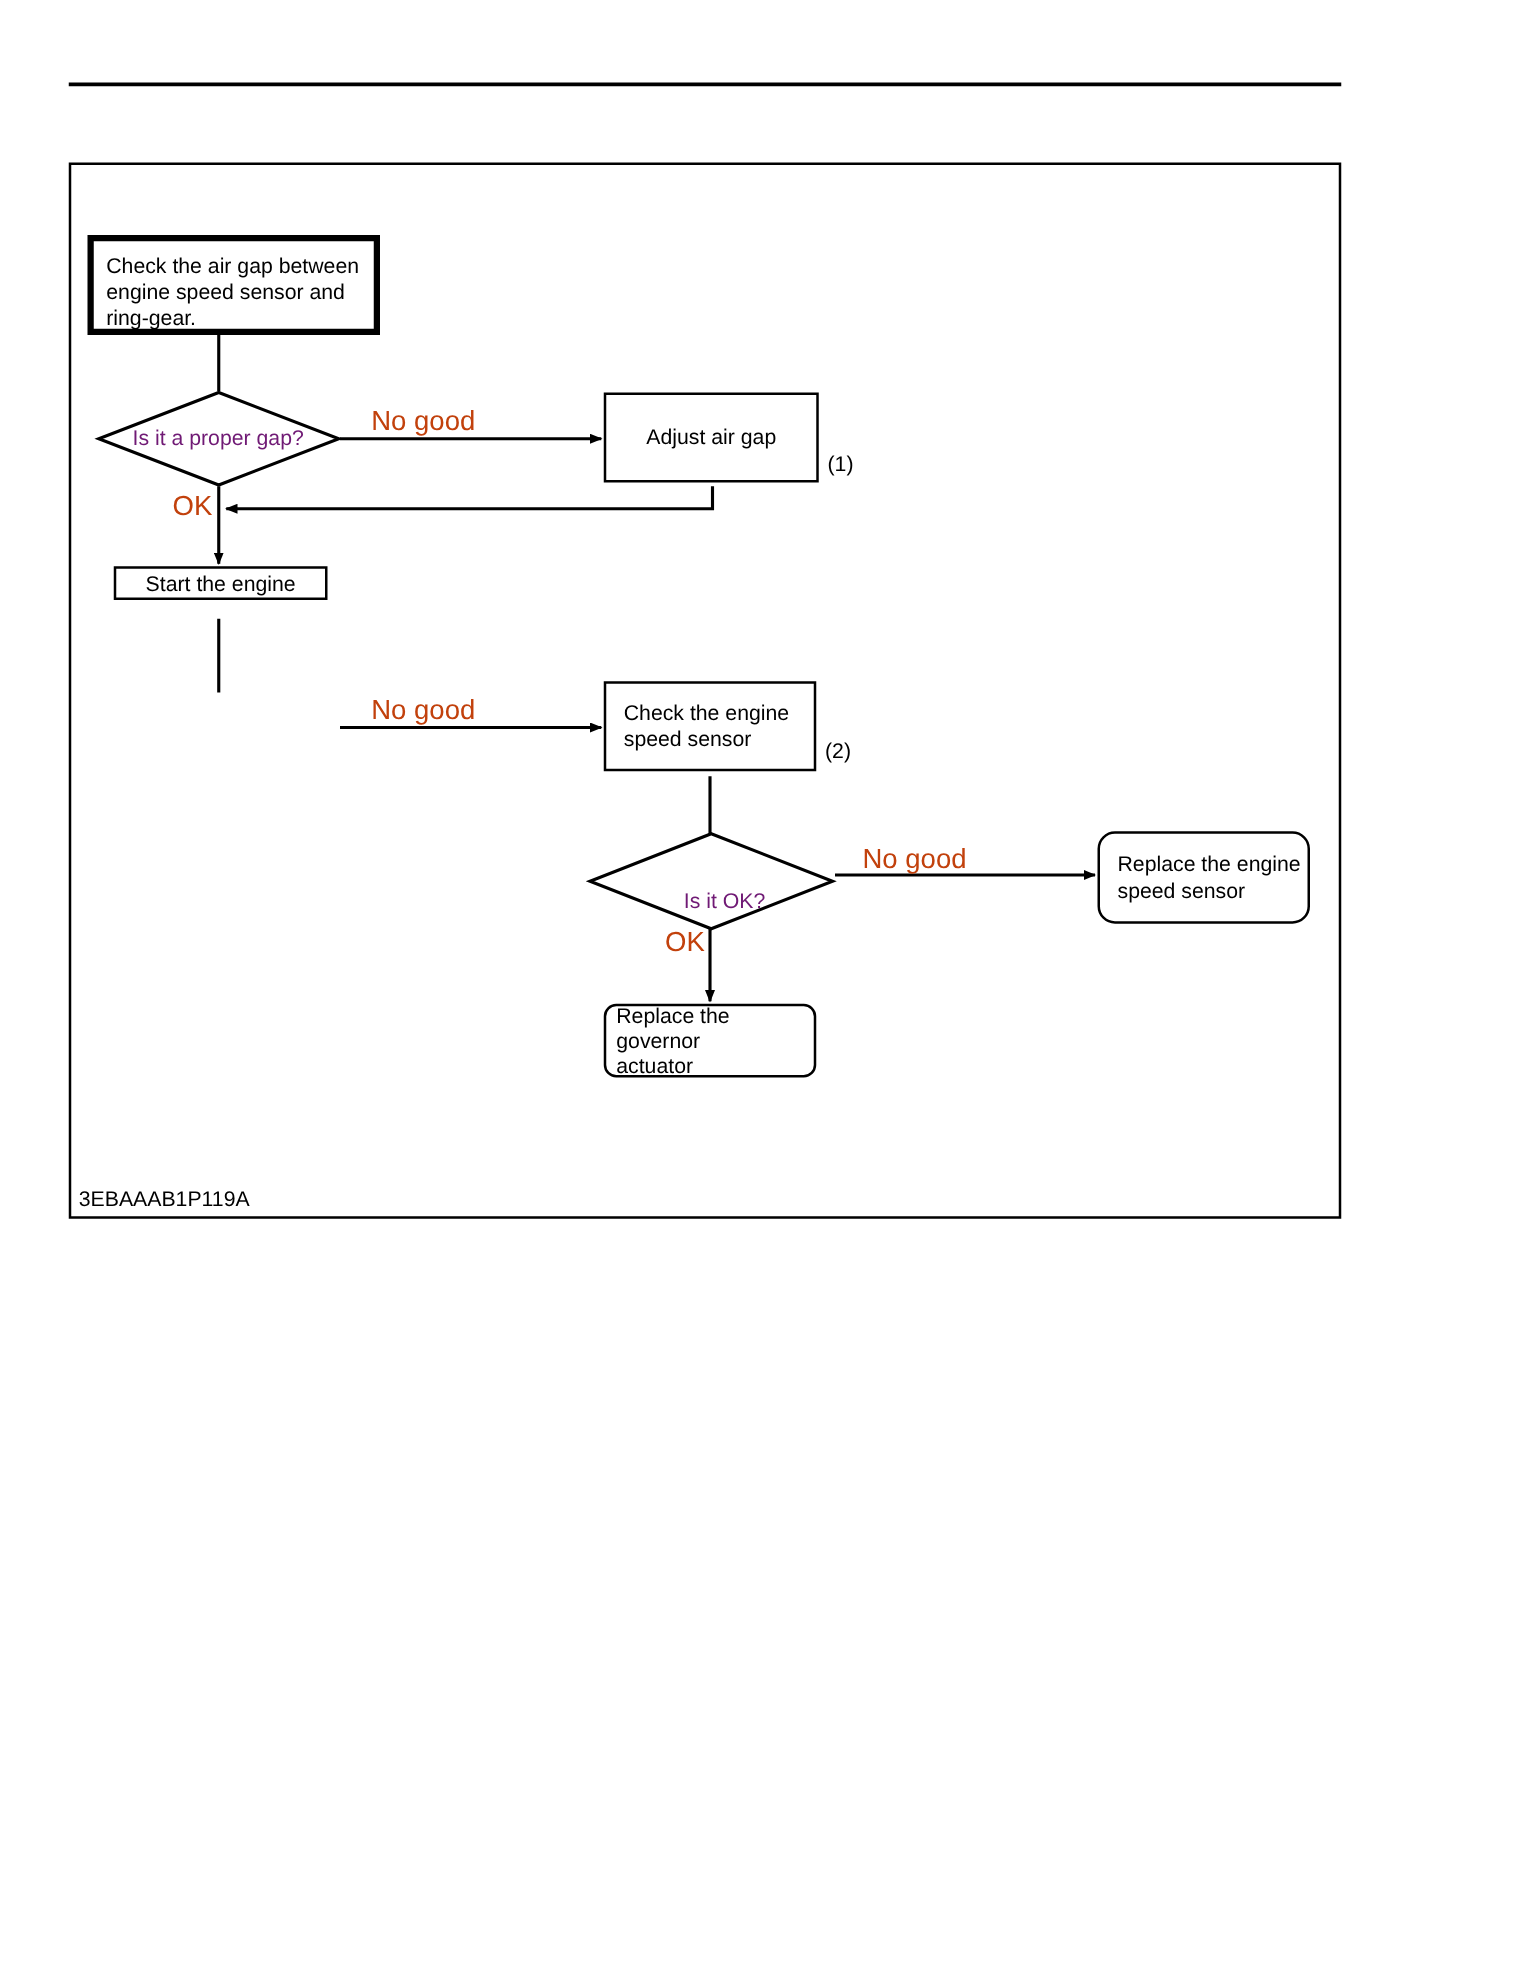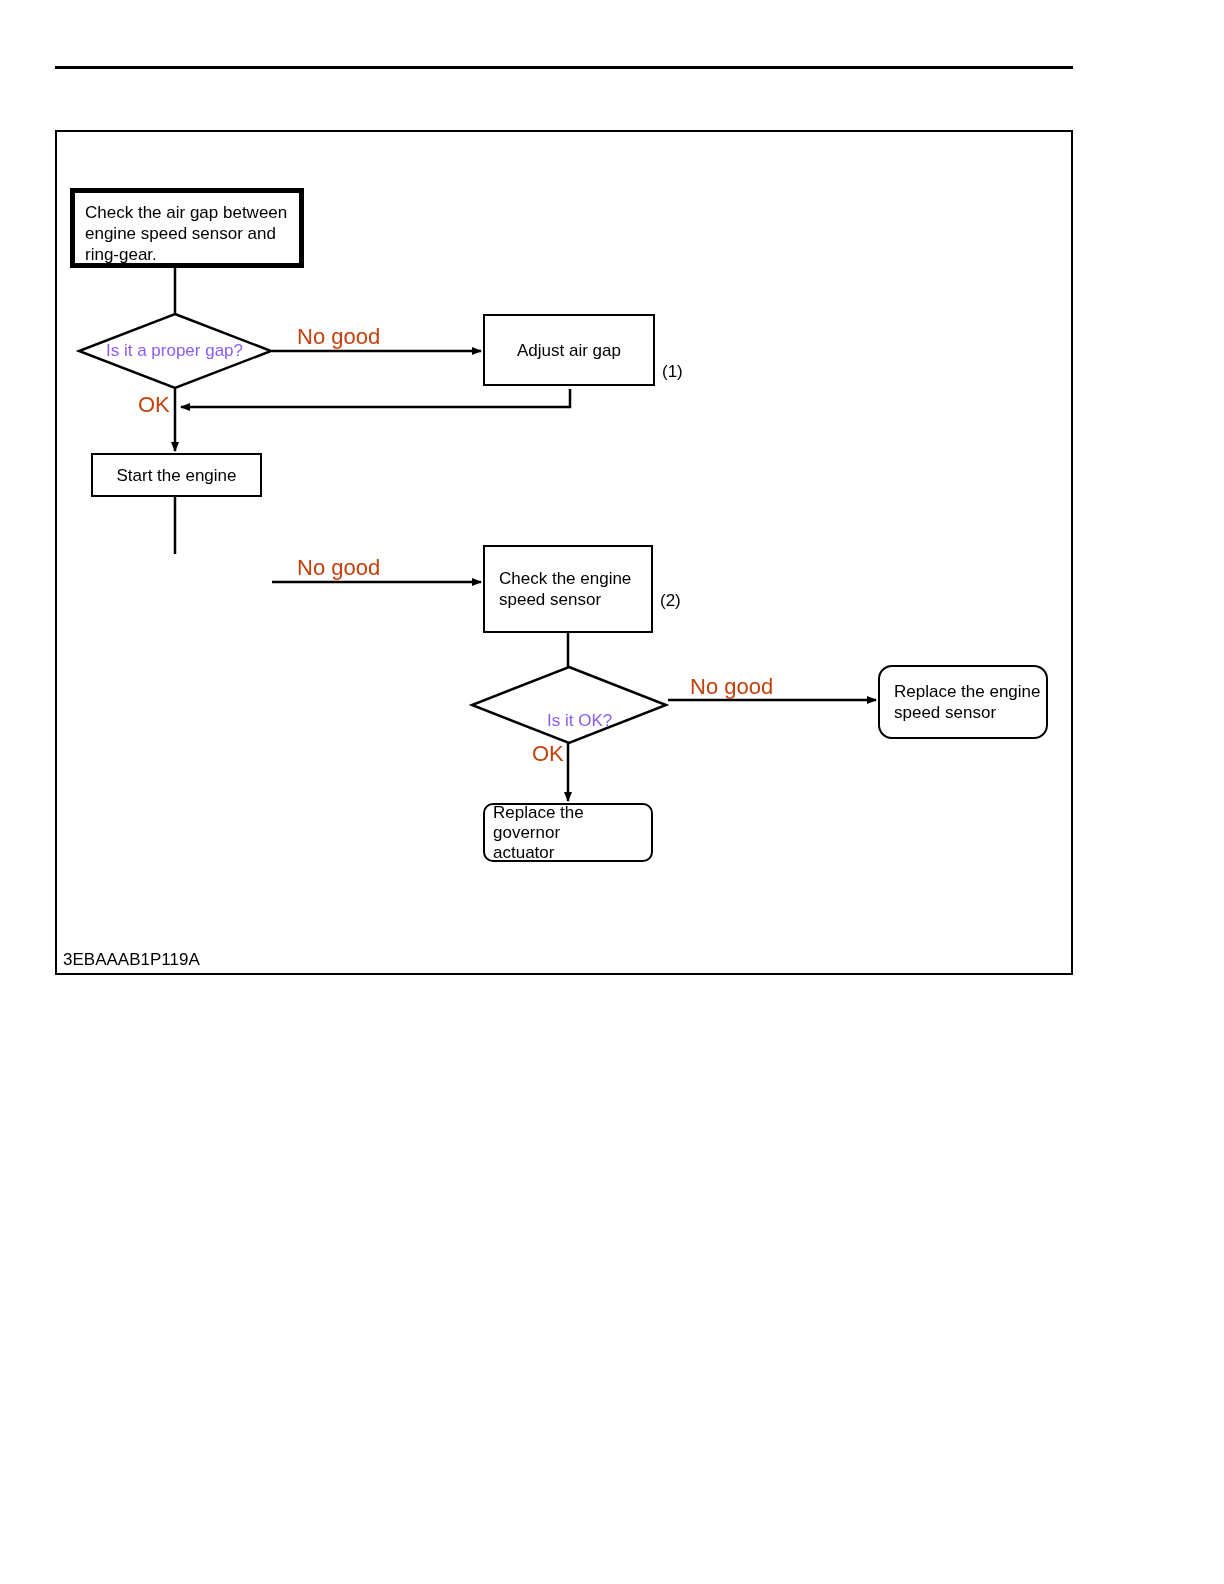--- a/index.html
+++ b/index.html
@@ -98,21 +98,21 @@
   }
   .diamond-wrap svg {
     position: absolute;
     left: 0; top: 0;
     overflow: visible;
   }
   .diamond-label {
     position: absolute;
     font-size: 17px;
     line-height: 21px;
-    color: #8b5cf6;
+    color: #701a75;
     white-space: pre-line;
   }
 
   
   .edge-label {
     position: absolute;
     font-size: 22px;
     line-height: 20px;
     color: #c2410c;
     white-space: nowrap;
@@ -182,26 +182,26 @@
       <polygon points="97,1 193,38 97,75 1,38" fill="#ffffff" stroke="#000000" stroke-width="2.5"></polygon>
     </svg>
     <span class="diamond-label" style="left:28px; top:27px;">Is it a proper gap?</span>
   </div>
 
   <div class="node-box center" style="left:483px; top:314px; width:172px; height:72px;">
     <span class="box-text">Adjust air gap</span>
   </div>
   <span class="ref-marker" style="left:662px; top:362px;">(1)</span>
 
-  <div class="node-box center" style="left:91px; top:453px; width:171px; height:44px;">
+  <div class="node-box center" style="left:91px; top:453px; width:171px; height:27px;">
     <span class="box-text">Start the engine</span>
   </div>
 
 
-  <div class="node-box lmid" style="left:483px; top:545px; width:170px; height:88px;">
+  <div class="node-box lmid" style="left:483px; top:545px; width:170px; height:72px;">
     <span class="box-text">Check the engine
 speed sensor</span>
   </div>
   <span class="ref-marker" style="left:660px; top:591px;">(2)</span>
 
   <div class="diamond-wrap" style="left:471px; top:666px; width:196px; height:78px;">
     <svg width="196" height="78" viewBox="0 0 196 78" xmlns="http://www.w3.org/2000/svg">
       <polygon points="98,1 195,39 98,77 1,39" fill="#ffffff" stroke="#000000" stroke-width="2.5"></polygon>
     </svg>
     <span class="diamond-label" style="left:76px; top:28px;margin-top:16px;">Is it OK?</span>

